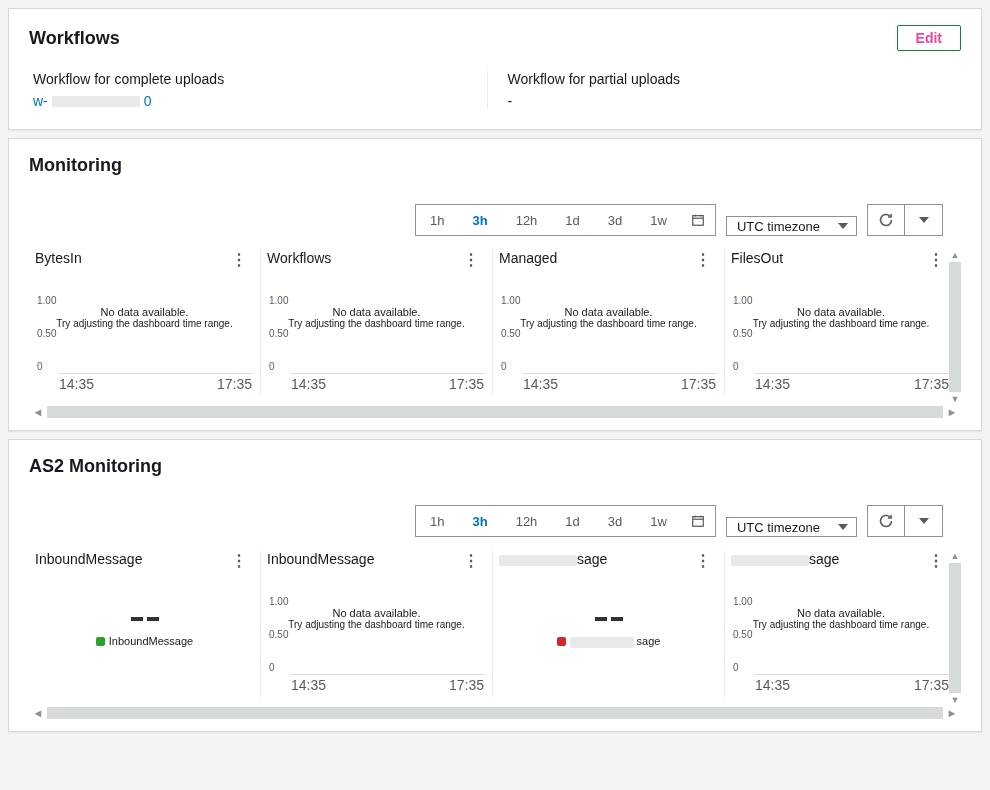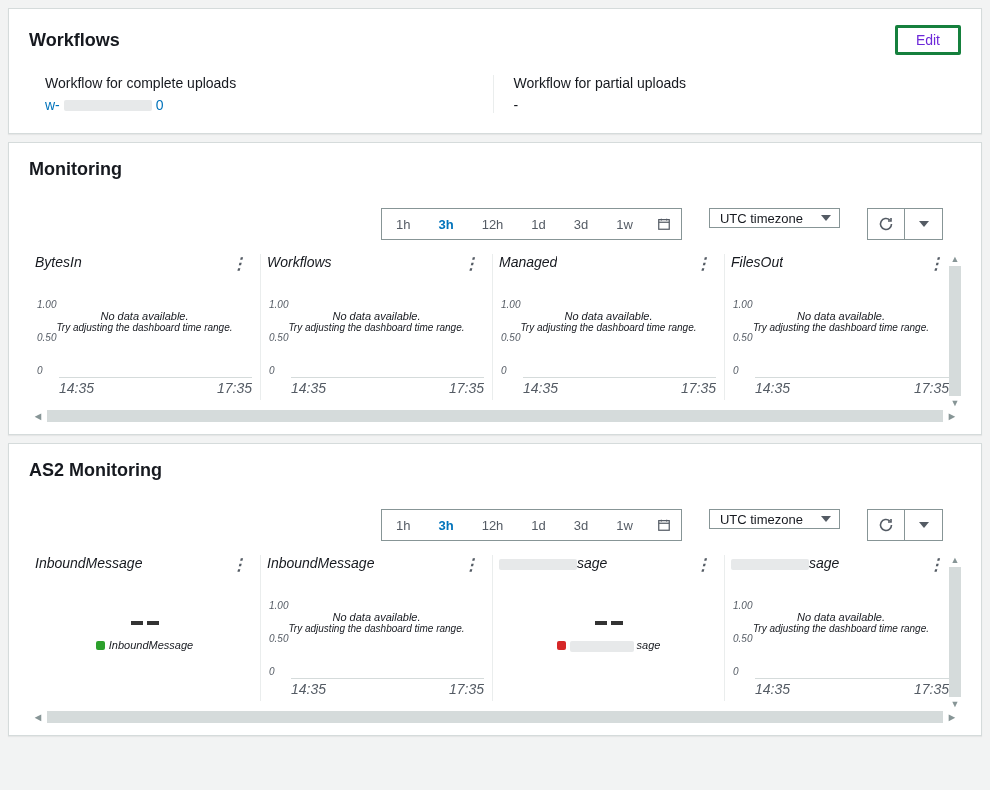--- a/index.html
+++ b/index.html
@@ -25,32 +25,32 @@
     justify-content: space-between;
     padding: 16px 20px 12px 20px;
   }
   .panel-title {
     font-size: 18px;
     font-weight: 700;
     color: #16191f;
   }
   .btn {
     background: #fff;
-    border: 3px solid #15803d;
-    color: #6d28d9;
-    font-weight: 400;
+    border: 1px solid #15803d;
+    color: #ec4899;
+    font-weight: 700;
     font-size: 14px;
     padding: 4px 18px;
     border-radius: 2px;
     cursor: pointer;
   }
 
   .wf-row {
     display: flex;
-    padding: 8px 20px 20px 36px;
+    padding: 8px 20px 20px 24px;
   }
   .wf-col {
     flex: 1;
     padding-right: 20px;
     border-right: 1px solid #eaeded;
   }
   .wf-col + .wf-col { padding-left: 20px; }
   .wf-col:last-child { border-right: none; }
   .wf-label {
     font-size: 14px;
@@ -82,22 +82,22 @@
   }
 
   
   .mon-body {
     padding: 16px 20px 10px 20px;
     position: relative;
   }
   .mon-toolbar {
     display: flex;
     justify-content: flex-end;
-    align-items: flex-start;
-    gap: 27px;
+    align-items: flex-end;
+    gap: 10px;
     margin-bottom: 14px;
     margin-right: 18px; 
   }
   .seg-group {
     display: flex;
     border: 1px solid #879596;
     height: 32px;
     align-items: stretch;
   }
   .seg {
@@ -154,21 +154,20 @@
 
   
   .charts-scroll {
     position: relative;
   }
   .charts-row {
     display: flex;
     gap: 0;
     overflow-x: auto;
     padding-bottom: 8px;
-    font-style: italic;
   }
   .chart-card {
     flex: 0 0 232px;
     border-right: 1px solid #eaeded;
     padding: 0 4px;
     position: relative;
   }
   .chart-card:last-child { border-right: none; }
   .chart-head {
     display: flex;

